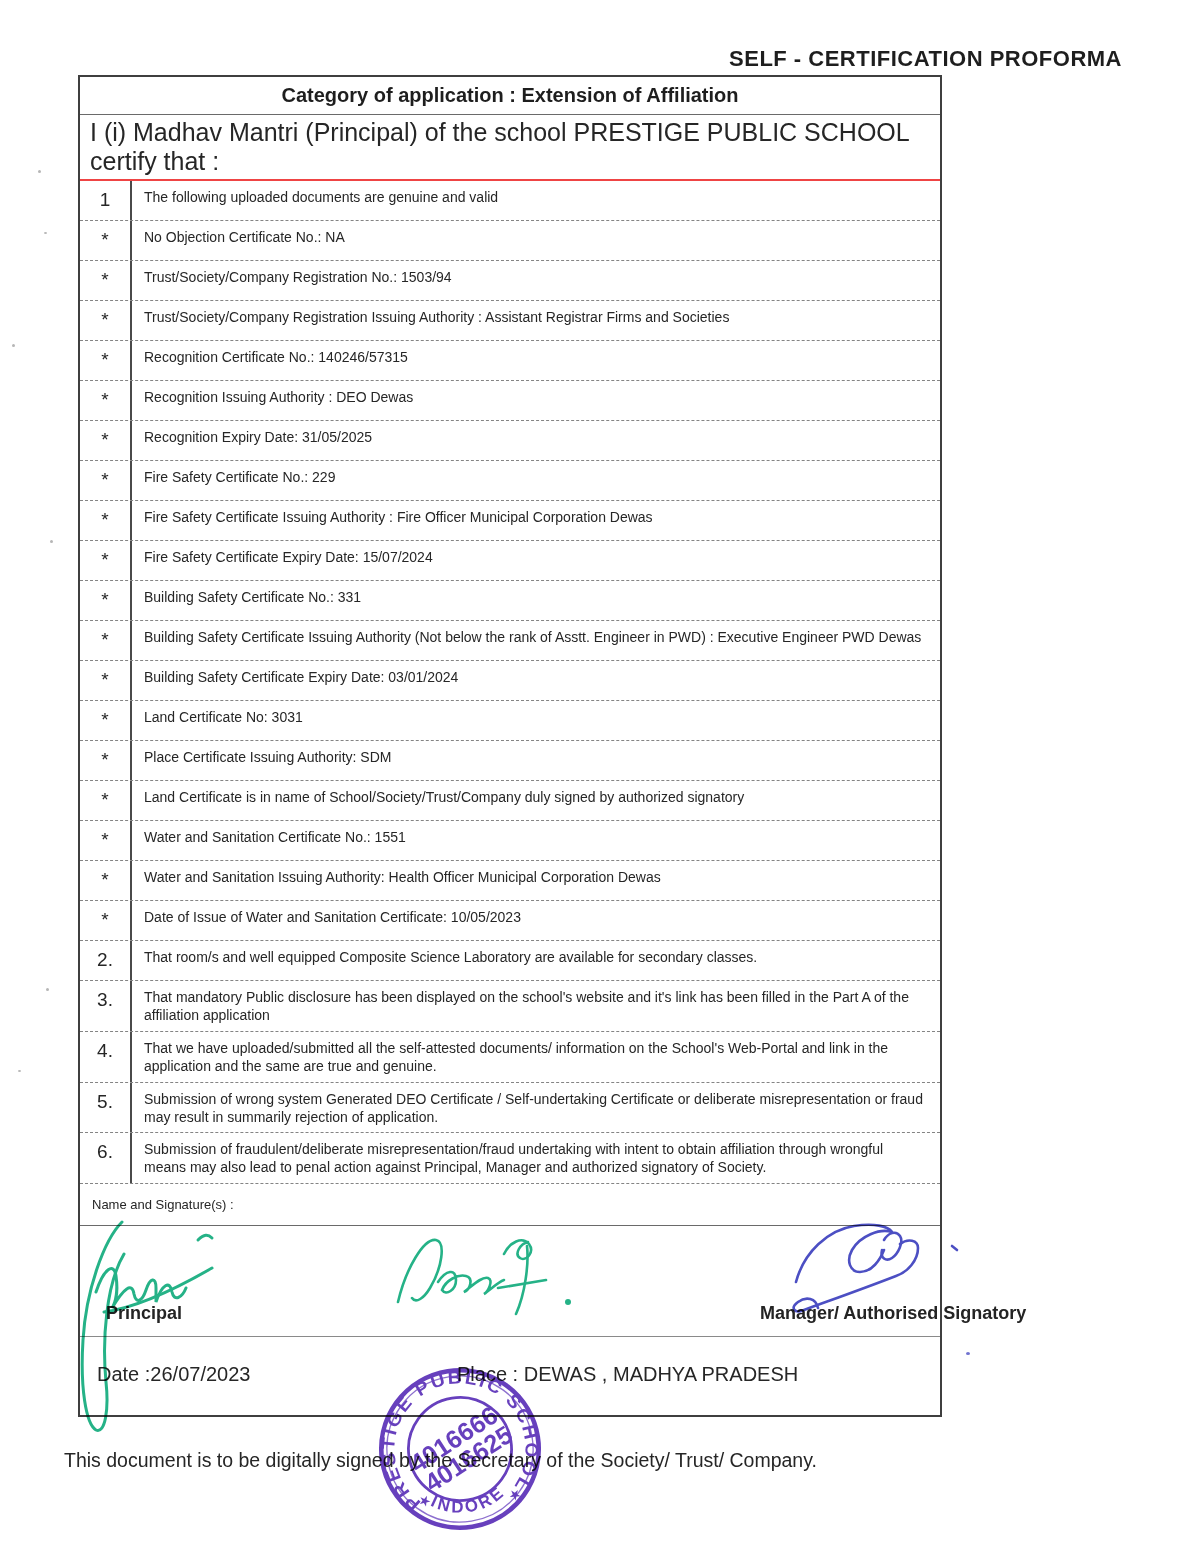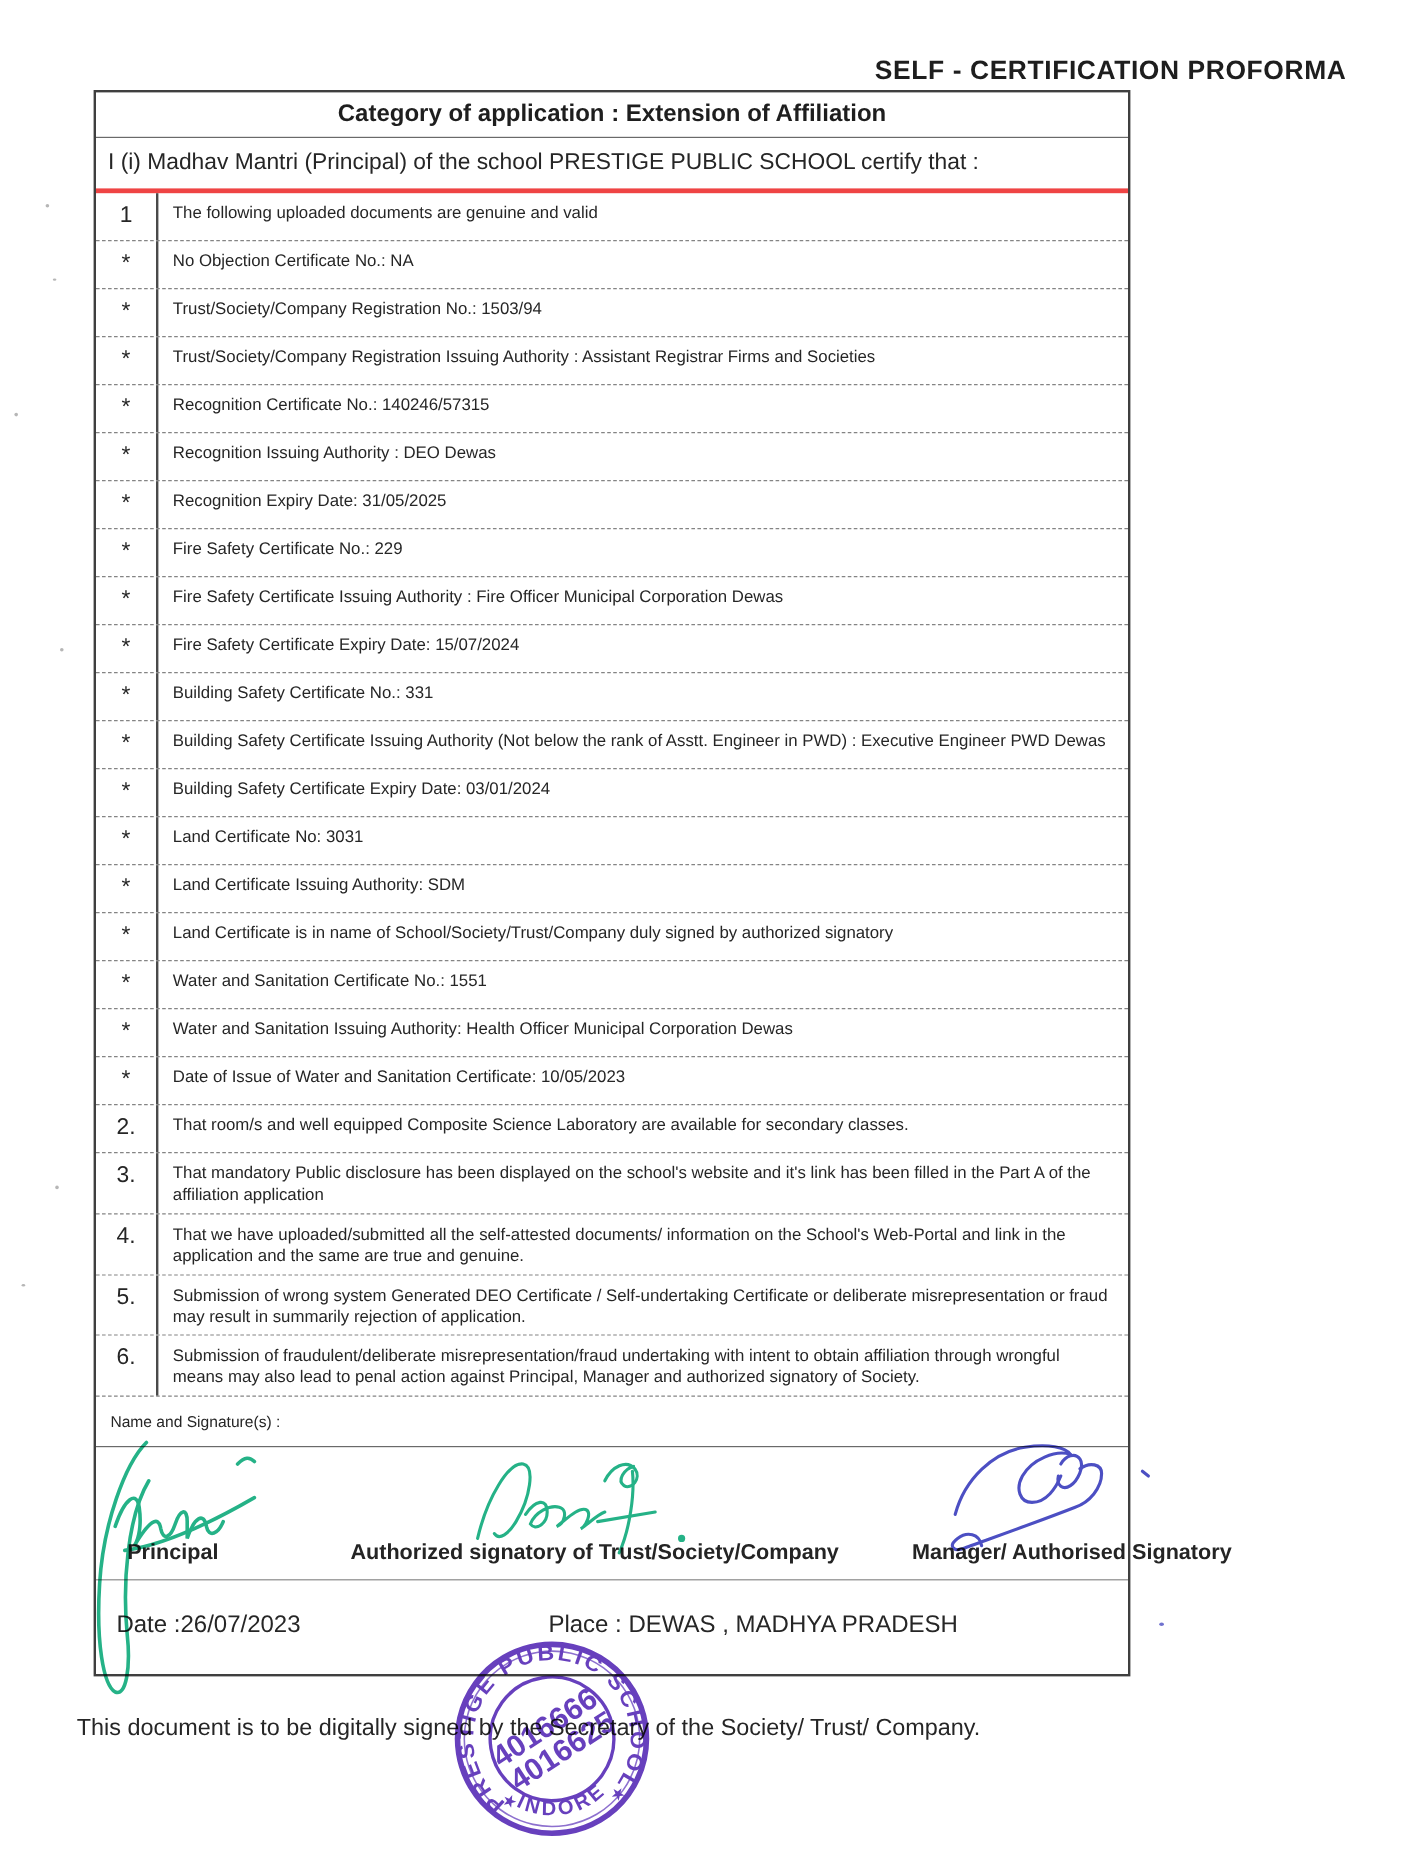--- a/index.html
+++ b/index.html
@@ -15,22 +15,22 @@
   }
   .doc-table{
     width:864px;margin-left:14px;border:2px solid #3f3f3f;box-sizing:border-box;
     background:transparent;
   }
   .row-category{
     min-height:37px;border-bottom:1px solid #6a6a6a;display:flex;align-items:center;justify-content:center;
     font-weight:bold;font-size:20px;color:#1e1e1e;
   }
   .row-certify{
-    min-height:36px;border-bottom:4px solid #ef4444;display:flex;align-items:center;
-    padding:3px 10px;font-size:19px;
+    min-height:36px;border-bottom:2px solid #ef4444;display:flex;align-items:center;
+    padding:3px 10px;font-size:25px;
   }
   .trow{display:flex;border-bottom:1px dashed #848484;min-height:39px;}
   .tmark{
     flex:0 0 52px;border-right:2px solid #4a4a4a;text-align:center;
     padding-top:8px;font-size:19px;box-sizing:border-box;
   }
   .tcell{flex:1;padding:8px 14px 6px 12px;font-size:14px;line-height:1.28;}
   .row-namesig{
     min-height:35px;border-bottom:1px solid #6a6a6a;display:flex;align-items:center;
     padding:3px 12px;font-size:13px;
@@ -130,21 +130,21 @@
         <div class="trow">
           <div class="tmark">*</div>
           <div class="tcell">Building Safety Certificate Expiry Date: 03/01/2024</div>
         </div>
         <div class="trow">
           <div class="tmark">*</div>
           <div class="tcell">Land Certificate No: 3031</div>
         </div>
         <div class="trow">
           <div class="tmark">*</div>
-          <div class="tcell">Land Certificate Issuing Authority: SDM</div>
+          <div class="tcell">Place Certificate Issuing Authority: SDM</div>
         </div>
         <div class="trow">
           <div class="tmark">*</div>
           <div class="tcell">Land Certificate is in name of School/Society/Trust/Company duly signed by authorized signatory</div>
         </div>
         <div class="trow">
           <div class="tmark">*</div>
           <div class="tcell">Water and Sanitation Certificate No.: 1551</div>
         </div>
         <div class="trow">
@@ -207,21 +207,20 @@
         <g fill="none" stroke="currentColor" stroke-width="2.6" stroke-linecap="round">
           <path d="M 16 66 C 24 36 48 14 74 10 C 94 7 108 10 112 16"></path>
           <path d="M 112 16 C 100 12 80 20 72 34 C 66 45 70 56 80 56 C 92 56 100 44 104 34"></path>
           <path d="M 104 24 C 108 17 116 14 120 20 C 124 26 118 38 112 42 C 106 46 100 42 102 34"></path>
           <path d="M 120 28 C 128 22 138 24 138 32 C 138 44 128 56 116 60 C 80 74 40 88 24 94 C 14 98 10 92 18 86 C 26 80 36 82 38 92"></path>
           <path d="M 172 30 l 5 4"></path>
         </g>
       </svg>
 
       <span class="sig-label l1">Principal</span>
-      <span class="sig-label l2">Authorized signatory of Trust/Society/Company</span>
       <span class="sig-label l3">Manager/ Authorised Signatory</span>
     </div>
 
     <div class="row-date">
       <span class="date-text">Date :26/07/2023</span>
       <span class="place-text">Place : DEWAS , MADHYA PRADESH</span>
     </div>
 
   </div>
 

